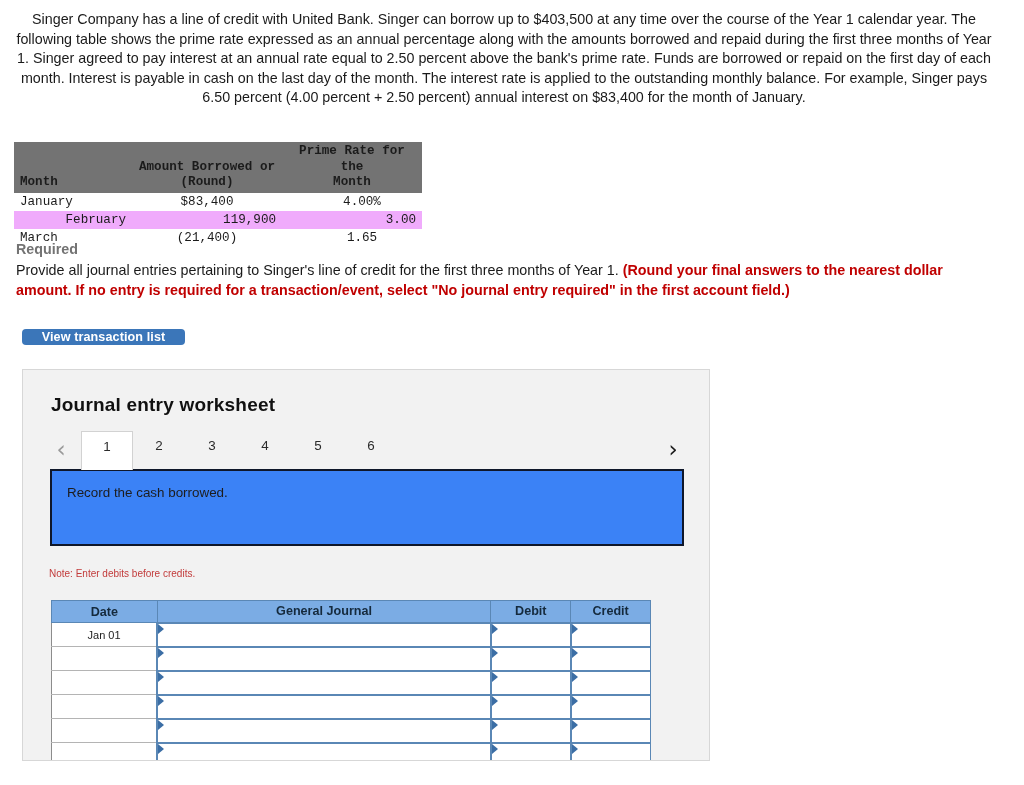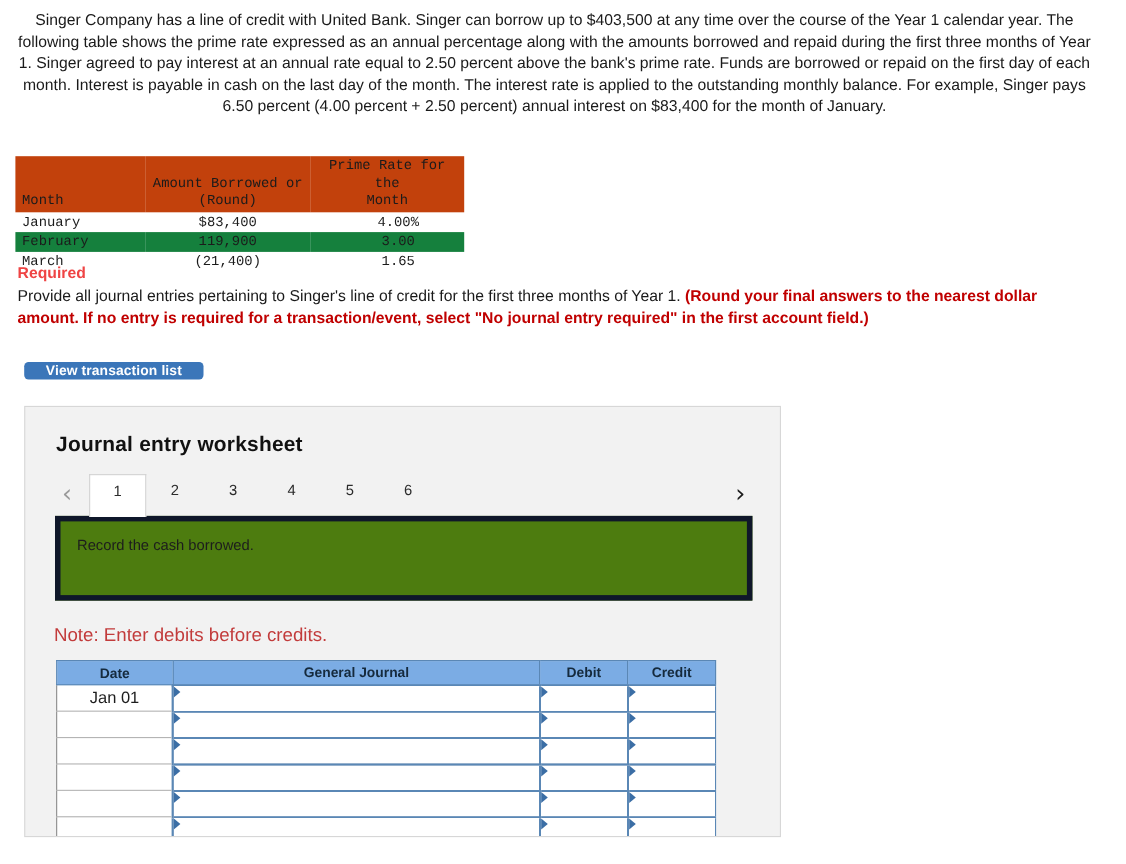--- a/index.html
+++ b/index.html
@@ -26,39 +26,39 @@
   .data-table {
     position: absolute;
     left: 14px; top: 142px;
     width: 408px;
     border-collapse: collapse;
     font-family: "Liberation Mono", "DejaVu Sans Mono", monospace;
     font-size: 12.6px;
     color: #1b1b1b;
   }
   .data-table th {
-    background: #c2410c;
-    font-weight: normal;
+    background: #737373;
+    font-weight: bold;
     padding: 2px 6px;
     vertical-align: bottom;
     line-height: 15.5px;
   }
   .data-table th.c-month { text-align: left; width: 118px; }
   .data-table th.c-amt   { text-align: center; width: 150px; margin-left: 34px; }
   .data-table th.c-rate  { text-align: center; width: 140px; }
   .data-table td { padding: 1px 6px; line-height: 16px; }
   .data-table td.c-month { text-align: left; }
   .data-table td.c-amt   { text-align: center; }
   .data-table td.c-rate  { text-align: center; padding-left: 26px; }
-  .data-table tr.striped td { background: #15803d; }
+  .data-table tr.striped td { background: #f0abfc; text-align: right; }
 
   
   .required-head {
     position: absolute; left: 16px; top: 241px;
-    font-size: 14.3px; font-weight: bold; color: #ef4444;
+    font-size: 14.3px; font-weight: bold; color: #737373;
   }
   .required-body {
     position: absolute; left: 16px; top: 261px; width: 970px;
     font-size: 14.3px; line-height: 19.6px; color: #1a1a1a;
   }
   .required-body .hint { color: #c00000; font-weight: bold; }
 
   
   .view-btn {
     position: absolute; left: 22px; top: 329px;
@@ -114,31 +114,31 @@
     border: 1px solid #d2d2d2;
     border-bottom: none;
     height: 39px;
     z-index: 3;
   }
 
   
   .desc-box {
     position: absolute; left: 27px; top: 99px;
     width: 634px; height: 77px;
-    background: #4d7c0f;
-    border: 5px solid #0f172a;
+    background: #3b82f6;
+    border: 2px solid #0f172a;
     text-align: right;
   }
   .desc-text {
     position: absolute; left: 15px; top: 14px;
     font-size: 13.4px; color: #1d1d1d;
   }
   .note {
     position: absolute; left: 26px; top: 198px;
-    font-size: 17px; color: #c23b3b;
+    font-size: 10px; color: #c23b3b;
   }
 
   
   .journal {
     position: absolute; left: 28px; top: 230px;
     width: 600px;
     border-collapse: collapse;
     table-layout: fixed;
   }
   .journal th {
@@ -154,21 +154,21 @@
 
   .journal td {
     height: 24px;
     padding: 0;
     border: 1px solid #b4b4b4;
     background: #fff;
     vertical-align: middle;
   }
   .journal td.date-cell {
     text-align: center;
-    font-size: 15px; color: #1d1d1d;
+    font-size: 11px; color: #1d1d1d;
     border-left: 1px solid #8c8c8c;
     border-right: 1px solid #8c8c8c;
   }
   
   .journal td.input-cell {
     position: relative;
     border: 1px solid #5a87b5;
     border-top-width: 2px;
     border-left-width: 2px;
   }

